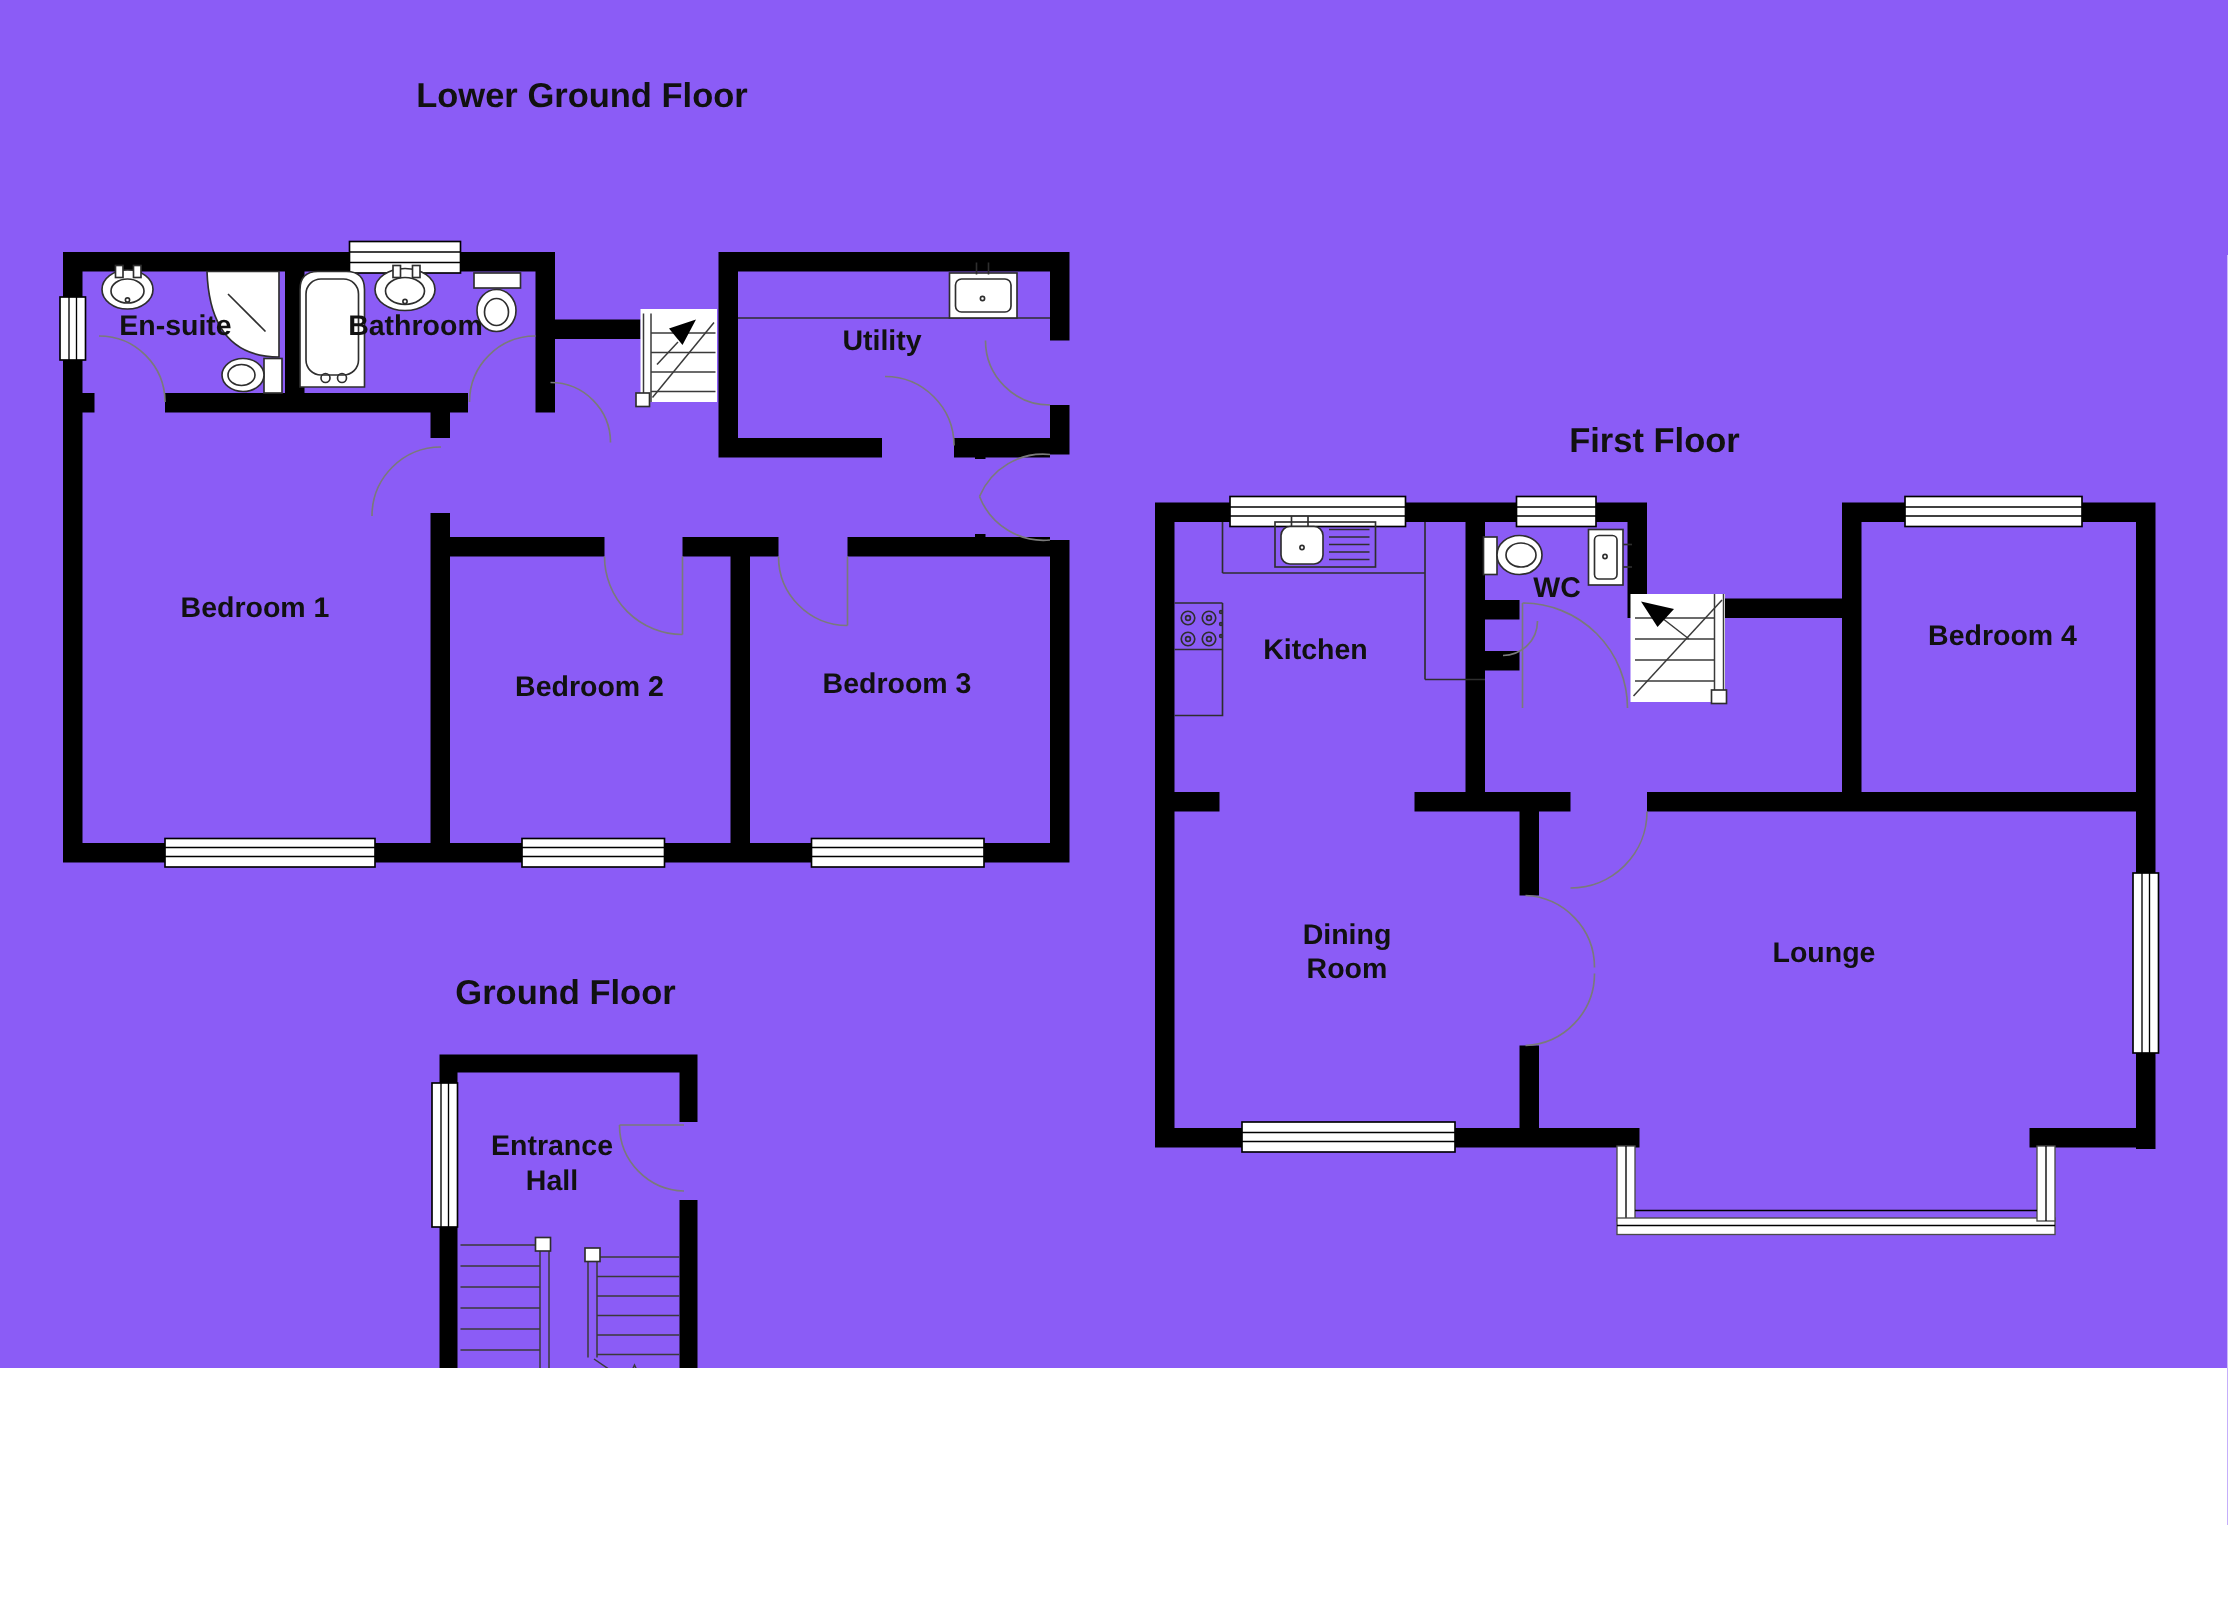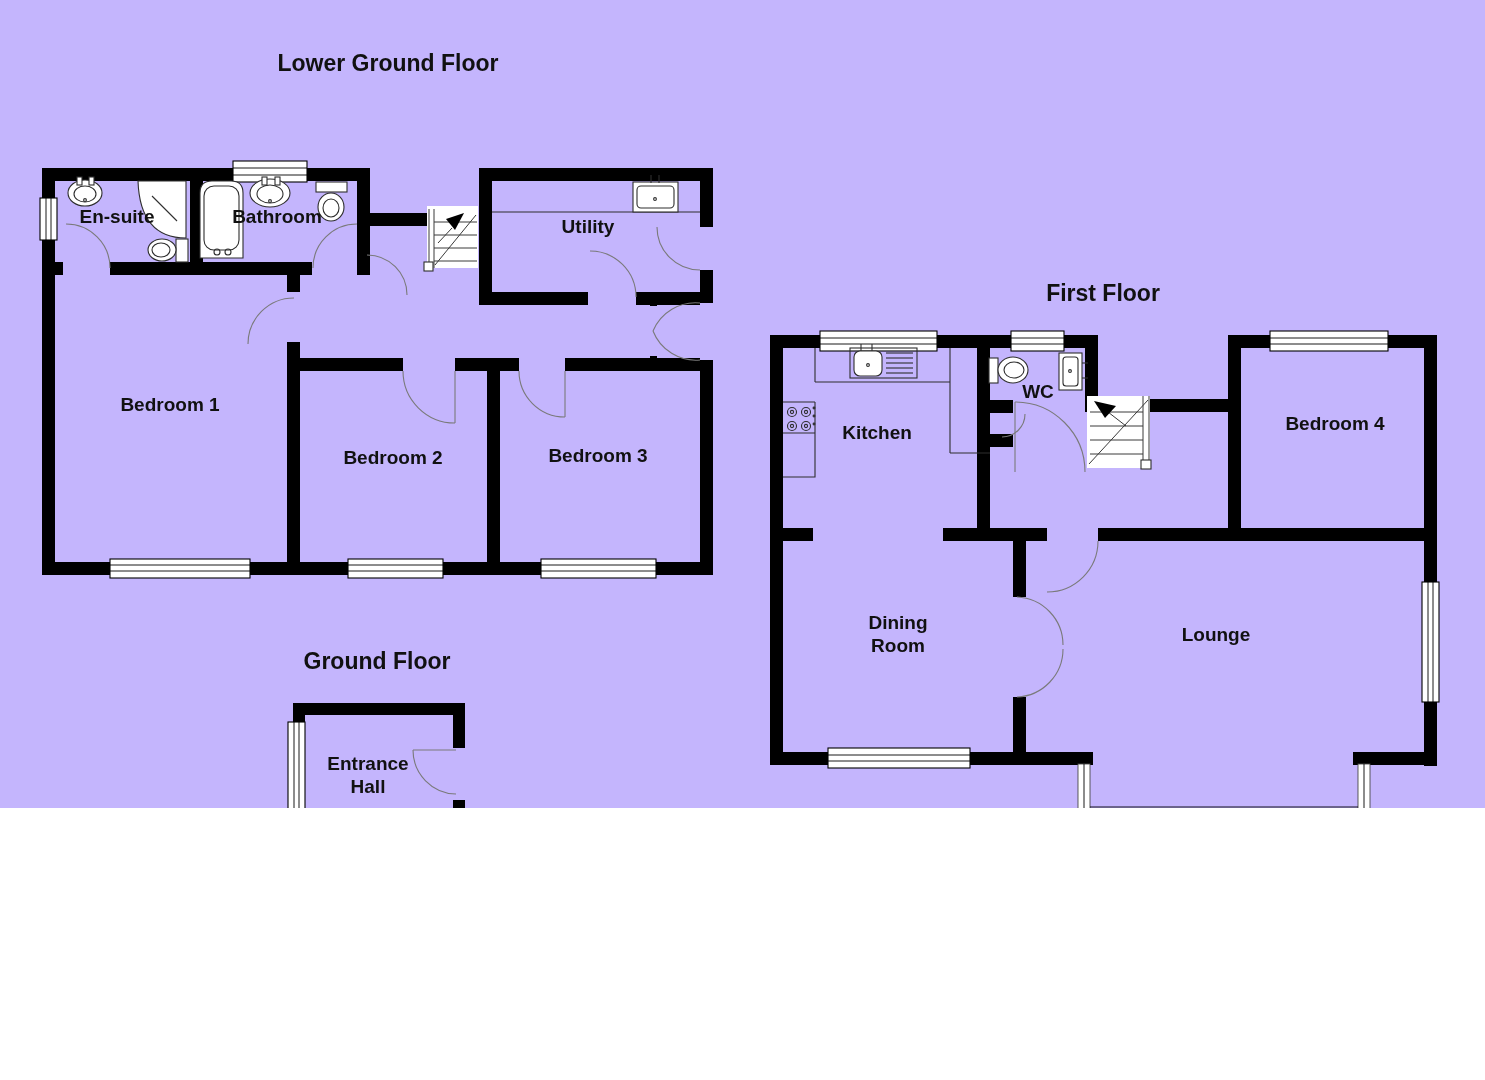--- a/index.html
+++ b/index.html
@@ -1,16 +1,16 @@
 <!DOCTYPE html>
 <html><head>
 <meta charset="utf-8">
 <style>
   html,body{margin:0;padding:0;background:#ffffff;}
-  .stage{position:relative;width:1485px;height:808px;background:#c4b5fd;overflow:hidden;}
+  .stage{position:relative;width:1485px;height:912px;background:#8b5cf6;overflow:hidden;}
   svg{display:block;}
   .wall{fill:#000000;stroke:none;}
   .win{fill:#ffffff;stroke:#000000;stroke-width:1.1;}
   .winline{stroke:#000000;stroke-width:0.9;fill:none;}
   .thinwin{fill:#ffffff;stroke:#4a4a4a;stroke-width:0.9;}
   .arc{fill:none;stroke:#7a7a7a;stroke-width:1.1;}
   .leaf{stroke:#7a7a7a;stroke-width:1.1;fill:none;}
   .fix{fill:#ffffff;stroke:#2e2e2e;stroke-width:1.1;}
   .fixl{fill:none;stroke:#2e2e2e;stroke-width:1.1;}
   .tread{stroke:#3a3a3a;stroke-width:1;fill:none;}

